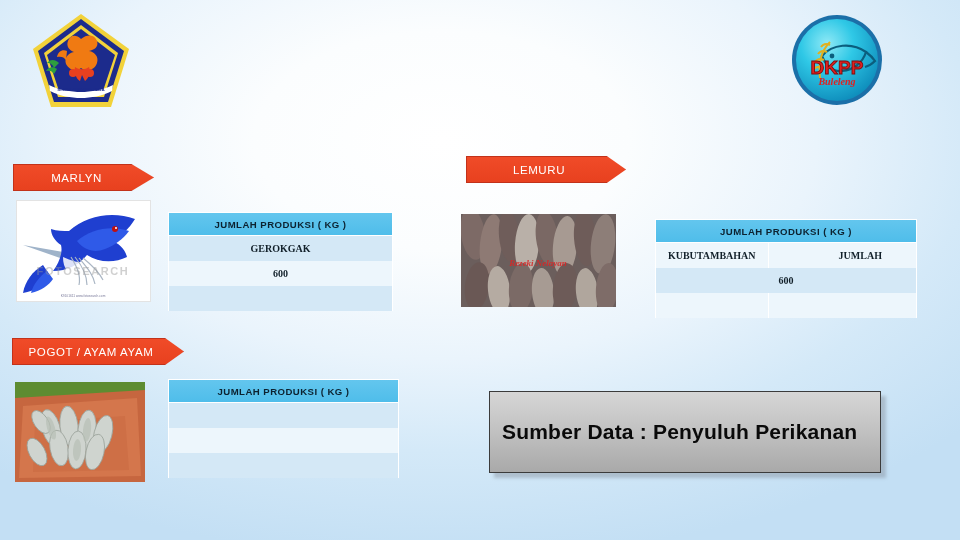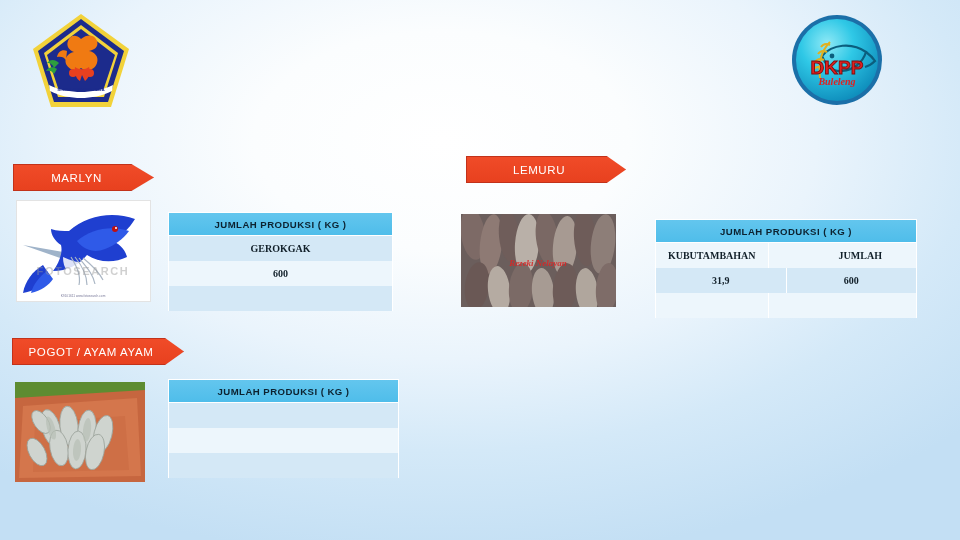--- a/index.html
+++ b/index.html
@@ -208,21 +208,20 @@
     </svg>
   </div>
 
   <div class="tbl t-lemuru">
     <div class="t-head">JUMLAH PRODUKSI ( KG )</div>
     <div class="t-row even">
       <div class="t-cell">KUBUTAMBAHAN</div>
       <div class="t-cell">JUMLAH</div>
     </div>
     <div class="t-row odd">
-      <div class="t-cell">31,9</div>
       <div class="t-cell">600</div>
     </div>
     <div class="t-row even">
       <div class="t-cell"></div>
       <div class="t-cell"></div>
     </div>
   </div>
 
   <div class="banner b-pogot">
     <span>POGOT / AYAM AYAM</span>
@@ -260,14 +259,17 @@
       <div class="t-cell"></div>
     </div>
     <div class="t-row even">
       <div class="t-cell"></div>
     </div>
     <div class="t-row odd">
       <div class="t-cell"></div>
     </div>
   </div>
 
+  <div class="srcbox">
+    <div class="txt">Sumber Data : Penyuluh Perikanan</div>
+  </div>
 
 </div>
 
 </body></html>

